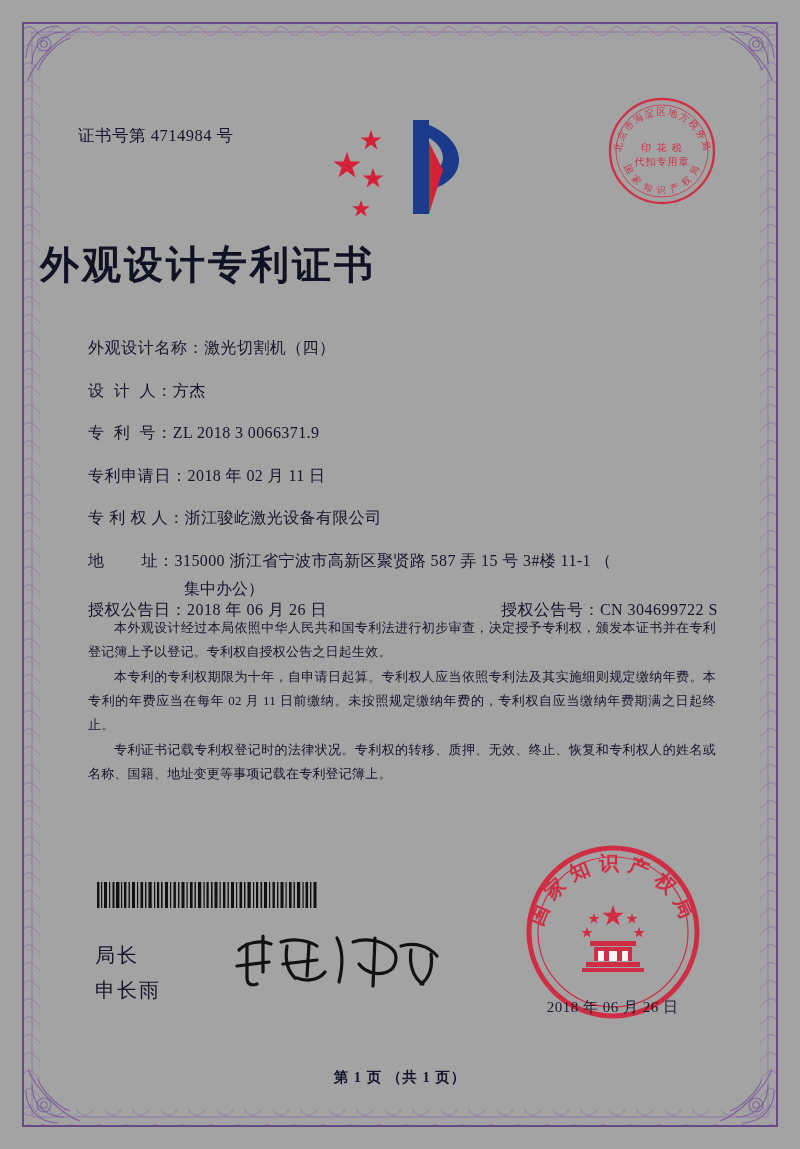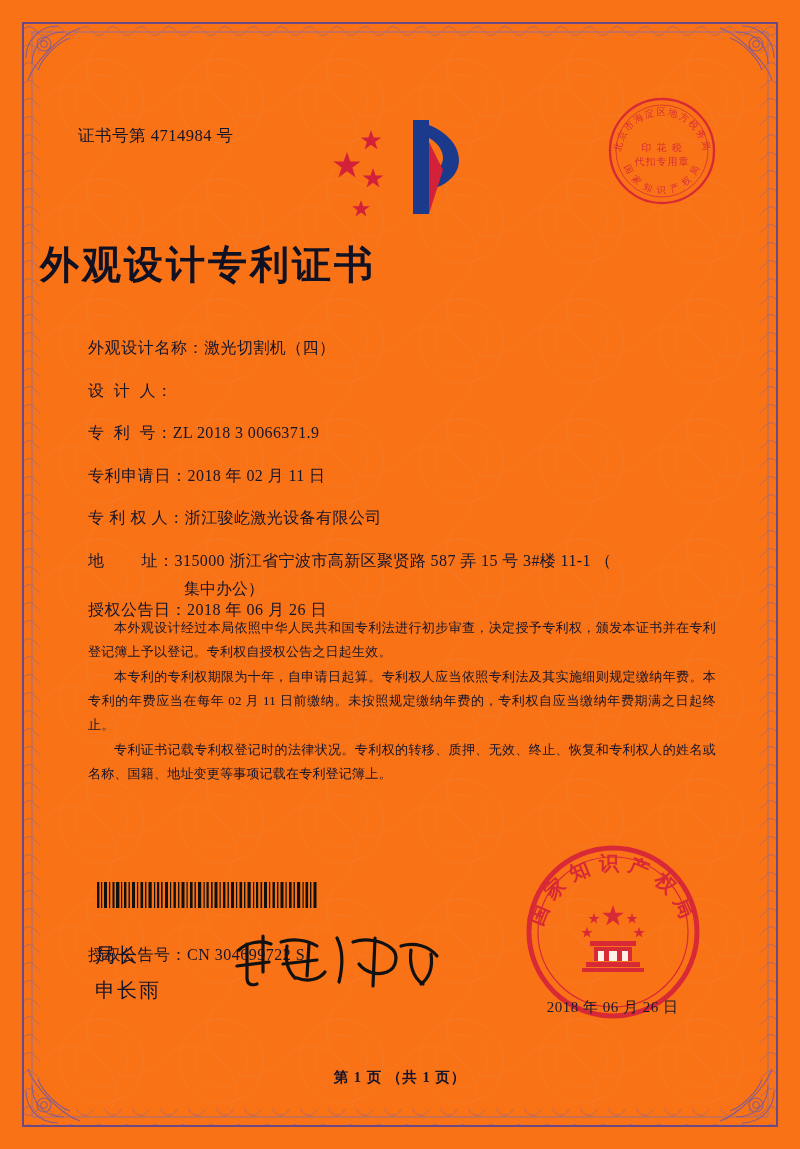--- a/index.html
+++ b/index.html
@@ -11,21 +11,21 @@
     width: 800px;
     height: 1149px;
     font-family: "Liberation Serif", serif;
     color: #1a1a2e;
     overflow: hidden;
   }
   .page {
     position: relative;
     width: 800px;
     height: 1149px;
-    background: #f97316;
+    background: #a3a3a3;
     overflow: hidden;
   }
   
   .border-outer {
     position: absolute;
     left: 22px; top: 22px;
     width: 756px; height: 1105px;
     border: 2px solid #6a4a86;
     box-sizing: border-box;
   }
@@ -113,21 +113,20 @@
     white-space: pre;
     letter-spacing: 0.6px;
   }
   .row .value {
     flex: 1 1 auto;
     letter-spacing: 0.4px;
   }
   .row-split {
     display: flex;
     align-items: baseline;
-    flex-direction: column;
   }
   .row-split .left {
     flex: 0 0 345px;
     letter-spacing: 0.5px;
   }
   .row-split .right {
     flex: 1 1 auto;
     letter-spacing: 0.5px;
     text-align: right;
   }
@@ -325,20 +324,21 @@
 
     <div class="fields">
 
       <div class="row">
         <span class="label">外观设计名称：</span>
         <span class="value">激光切割机（四）</span>
       </div>
 
       <div class="row">
         <span class="label">设  计  人：</span>
+        <span class="value">方杰</span>
       </div>
 
       <div class="row">
         <span class="label">专  利  号：</span>
         <span class="value">ZL 2018 3 0066371.9</span>
       </div>
 
       <div class="row">
         <span class="label">专利申请日：</span>
         <span class="value">2018 年 02 月 11 日</span>

